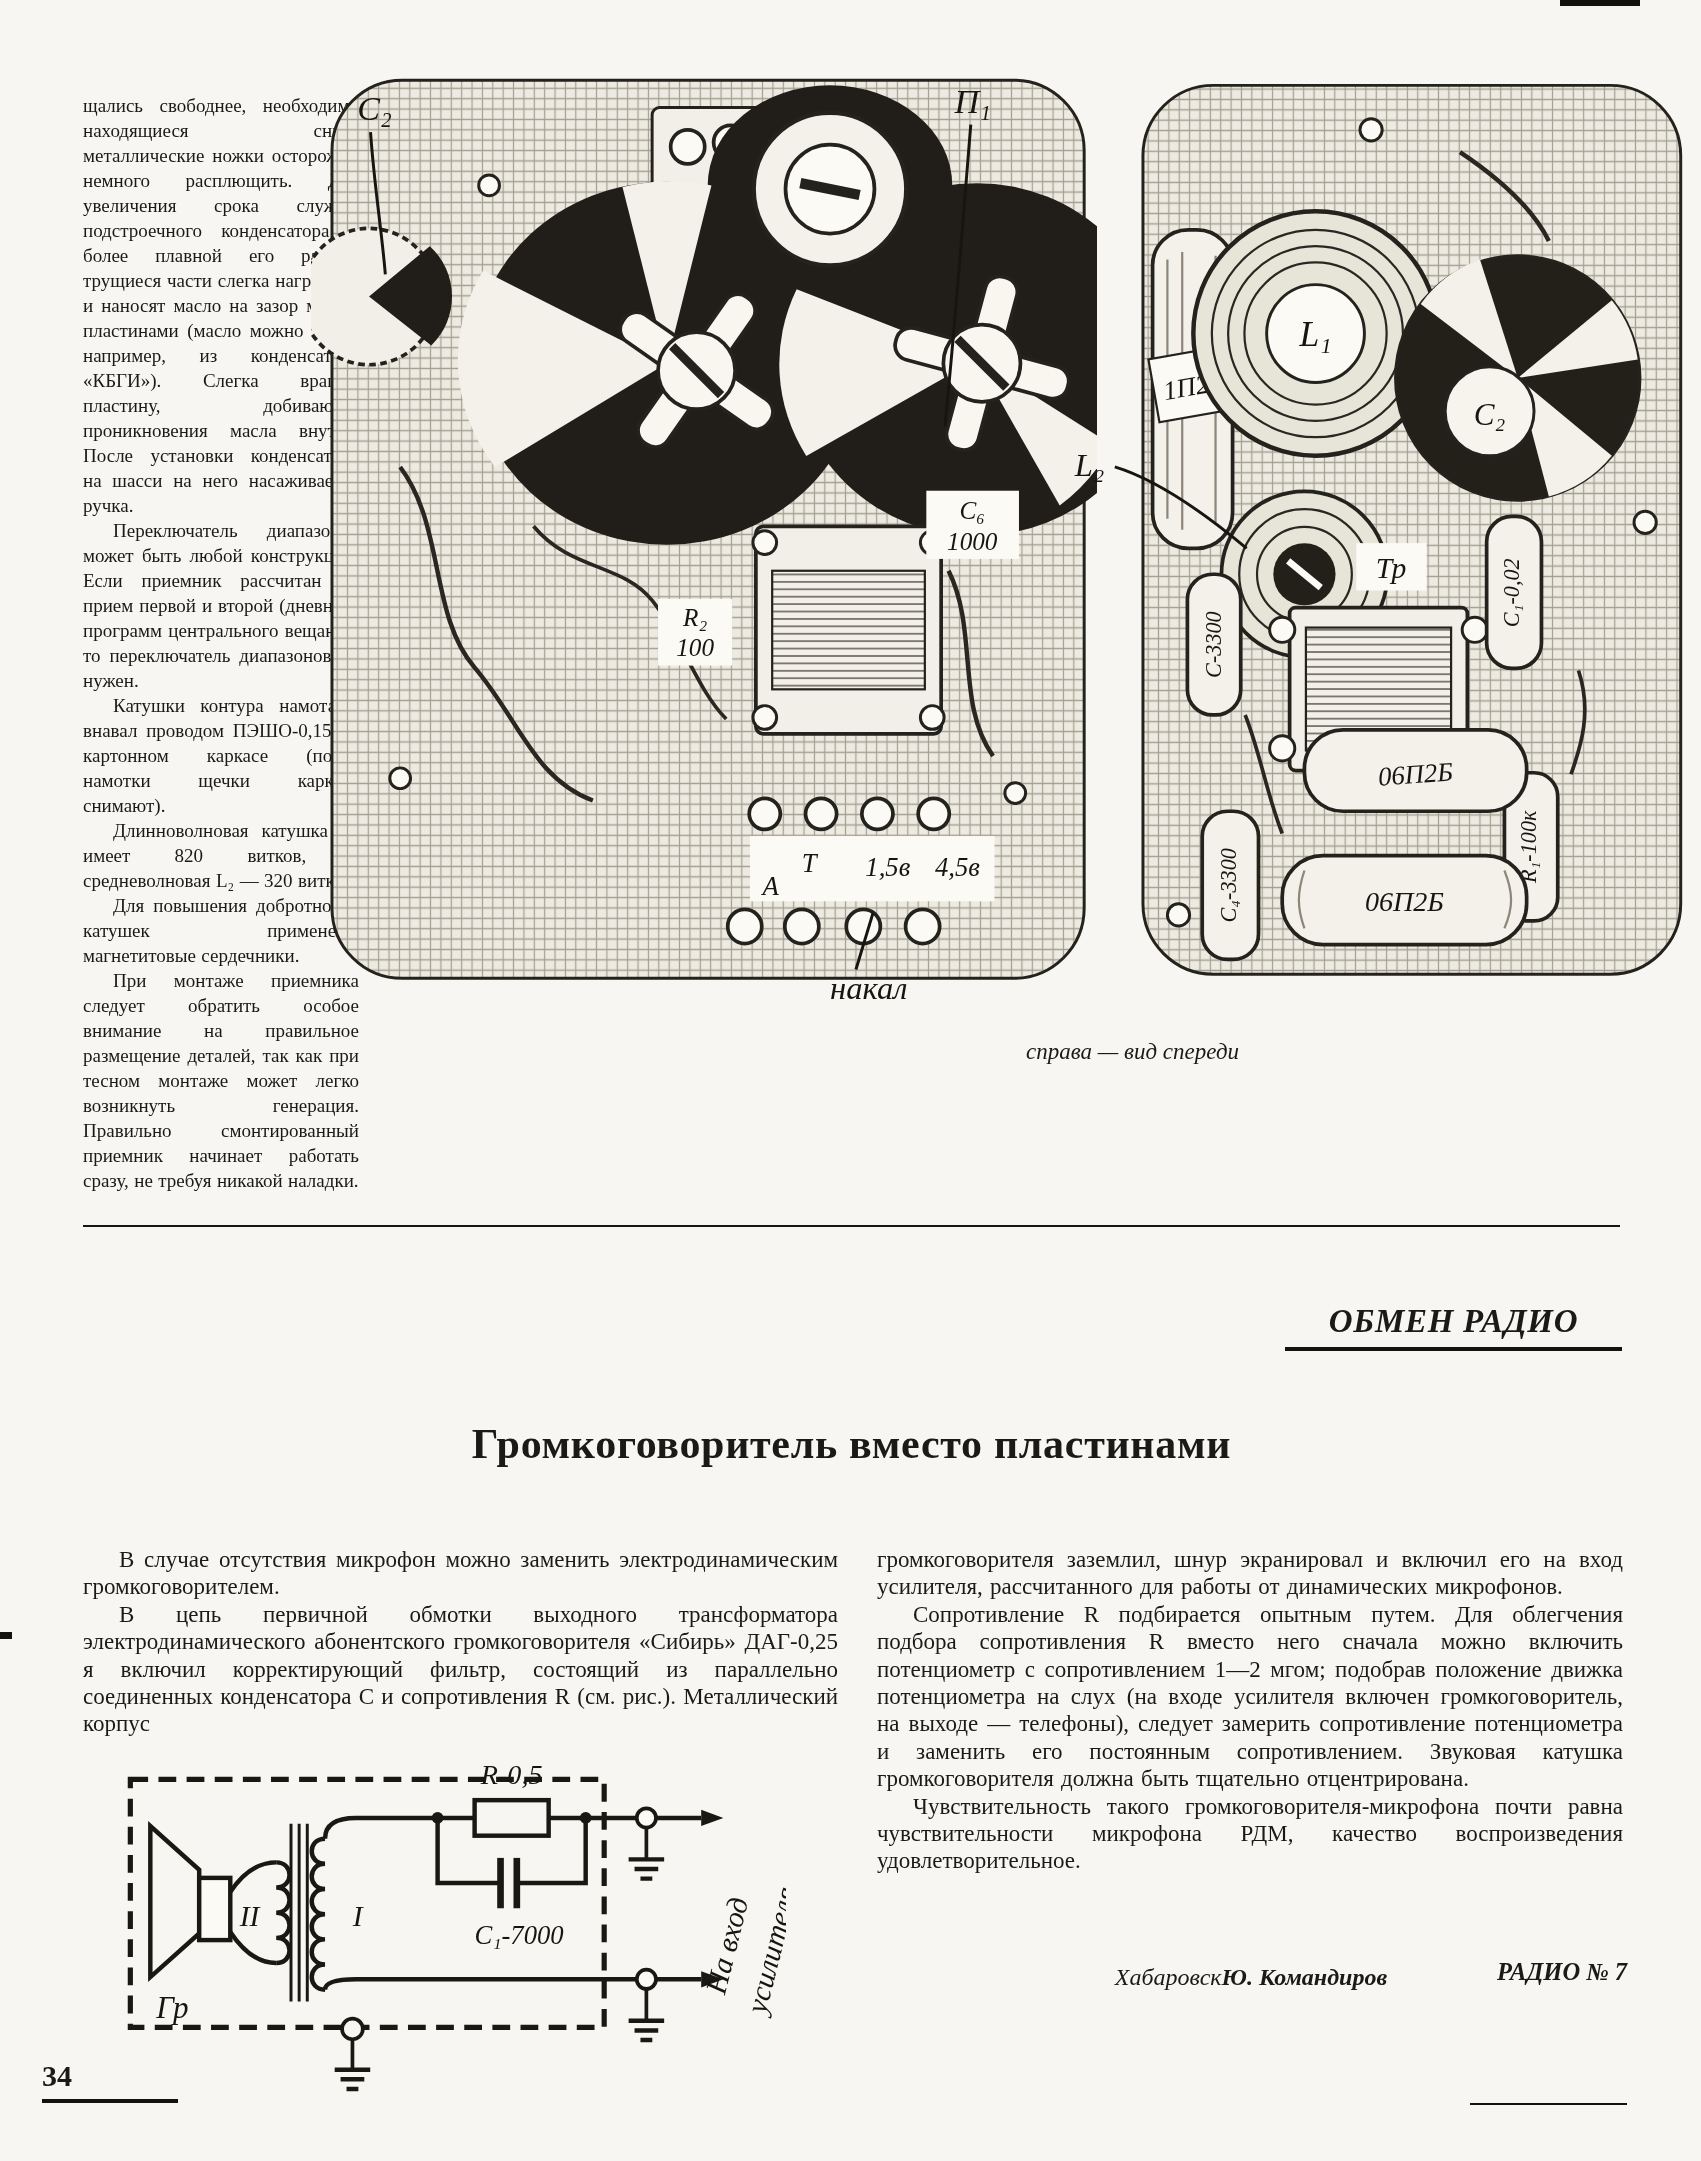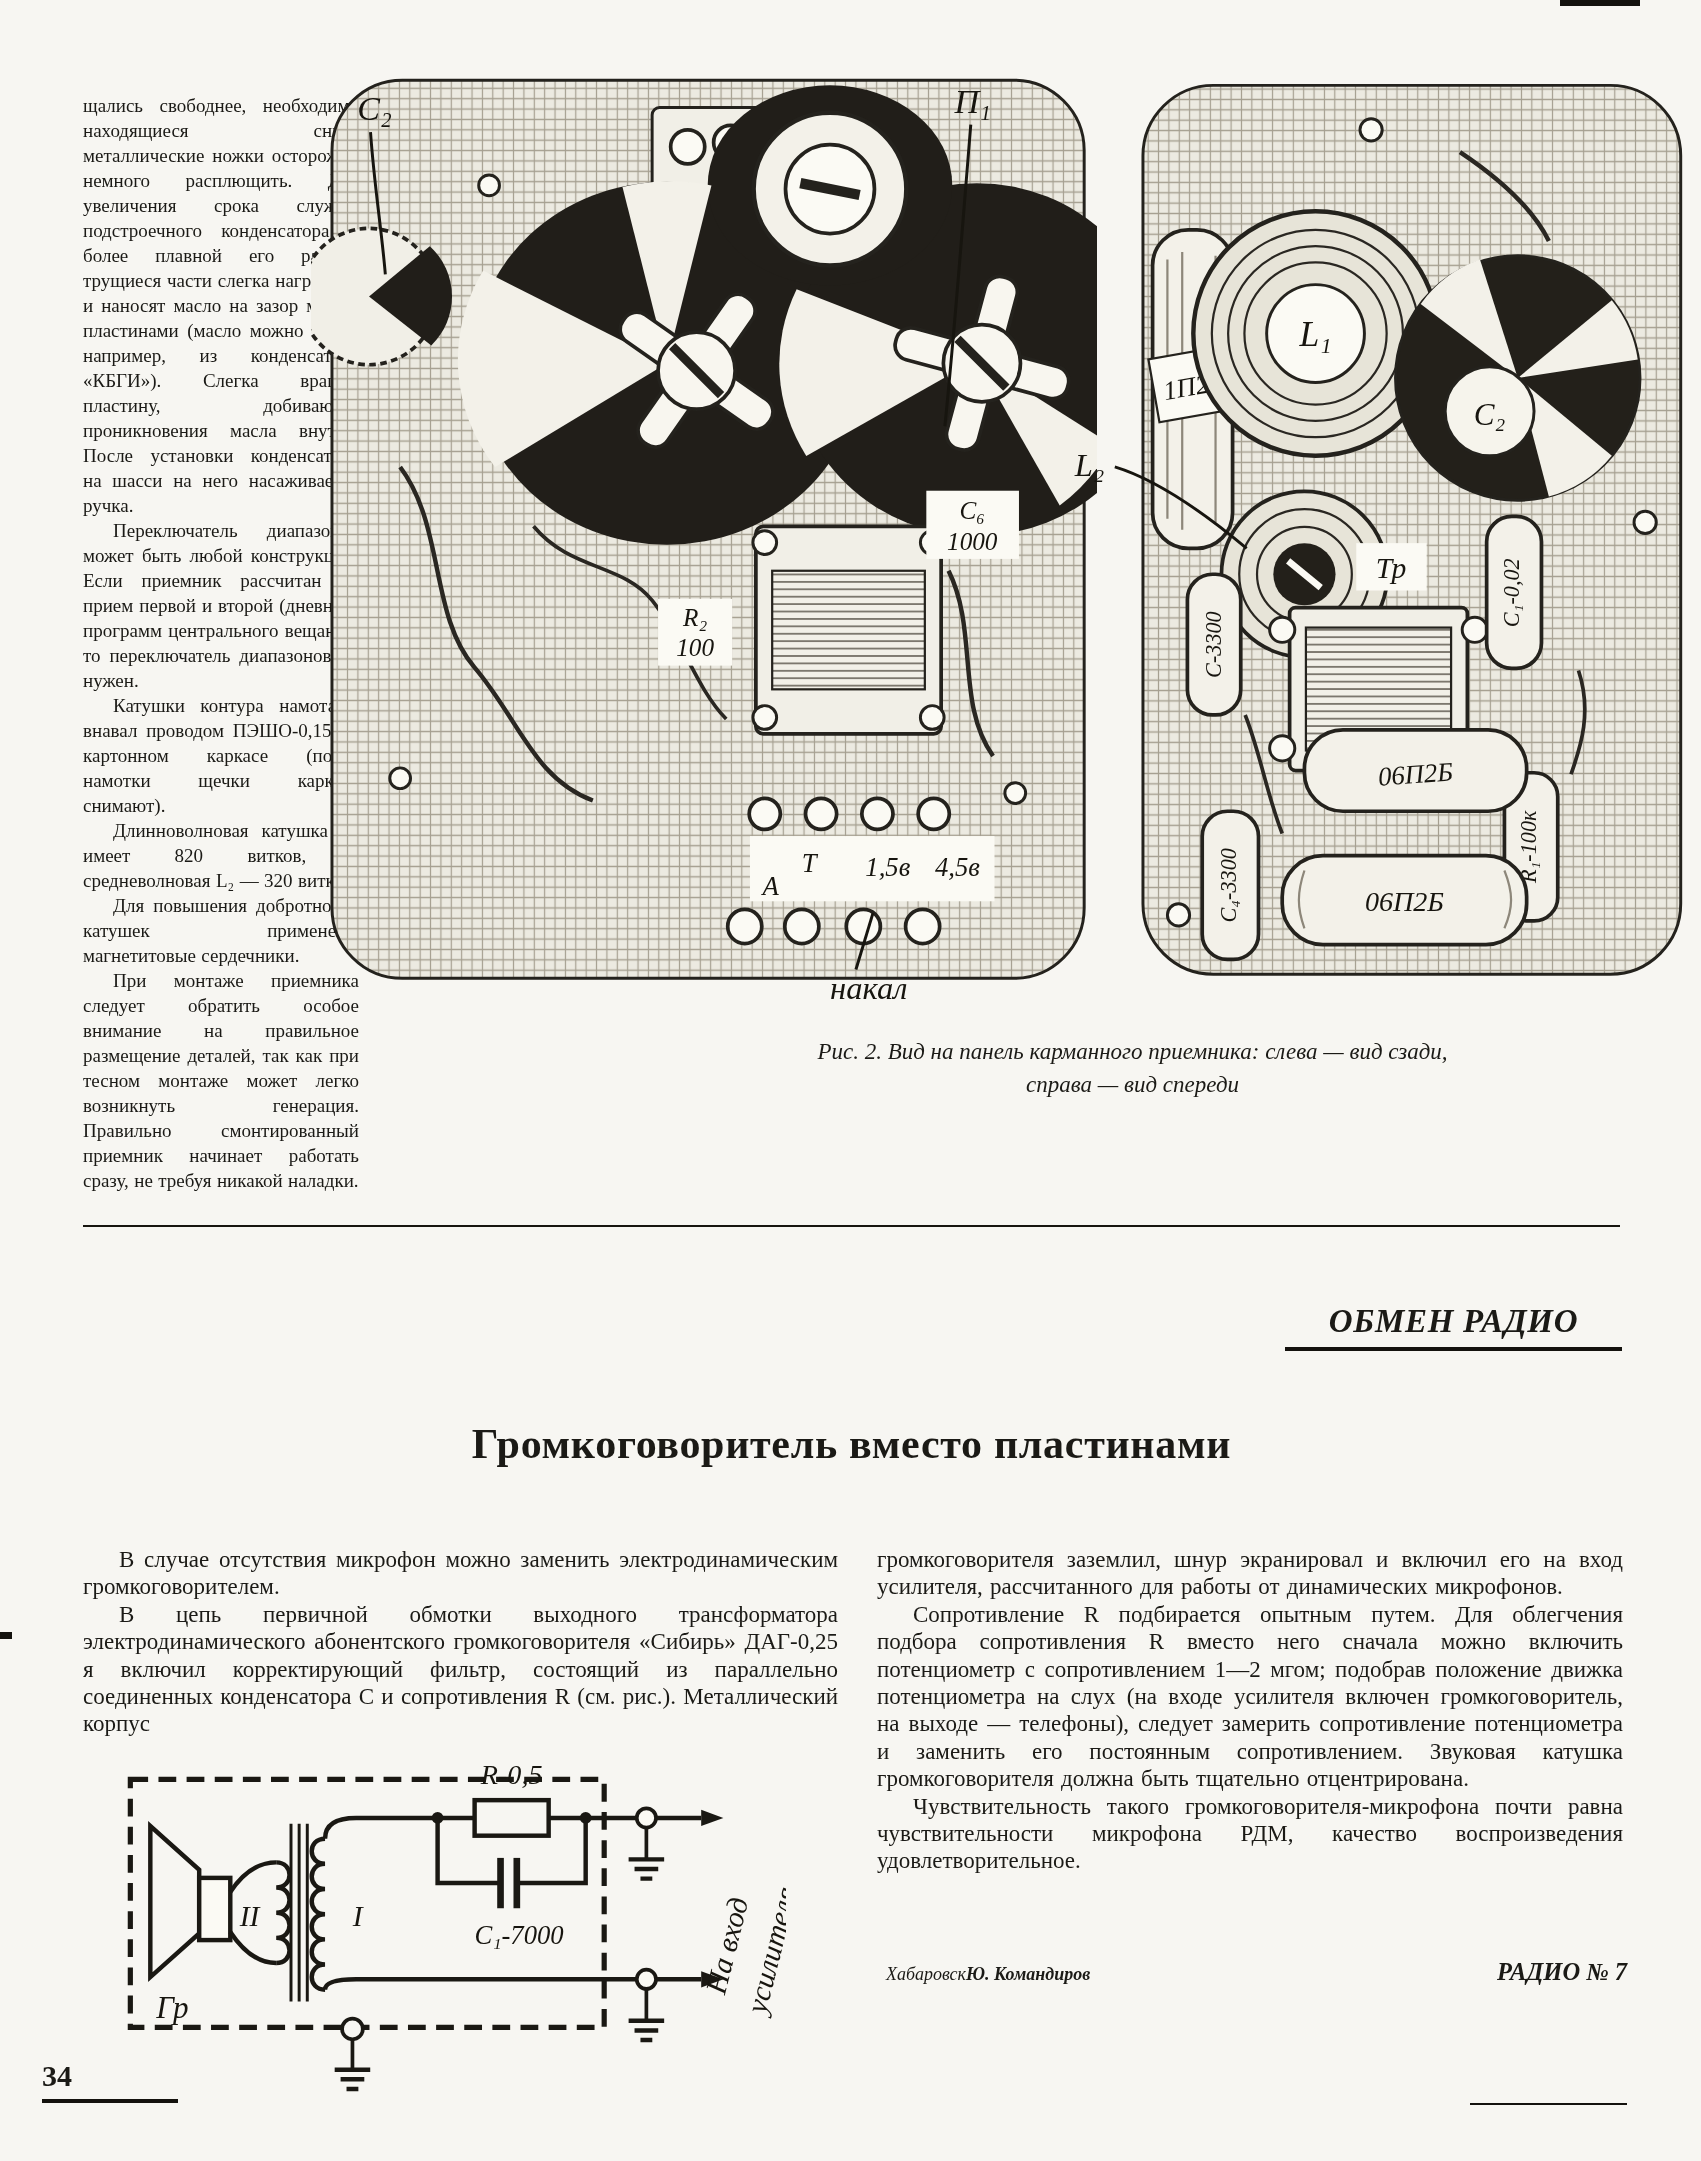--- a/index.html
+++ b/index.html
@@ -21,21 +21,21 @@
   .section-hdr{left:1285px;top:1303px;width:337px;text-align:center;font-size:33px;font-weight:bold;font-style:italic;letter-spacing:0.7px;}
   .section-underline{height:3.7px;background:#14120e;margin-top:7.4px;}
   
   .title{left:83px;top:1420px;width:1537px;text-align:center;font-size:42px;font-weight:bold;letter-spacing:0.7px;}
   
   .art-col{font-size:23px;line-height:27.4px;text-align:justify;word-spacing:1.5px;}
   .art-col p{margin:0;text-indent:36px;}
   .art-col p.cont{text-indent:0;}
   .col1{left:83px;top:1546px;width:755px;}
   .col2{left:877px;top:1546px;width:746px;}
-  .signature{left:886px;top:1964px;width:730px;display:flex;justify-content:flex-start;align-items:baseline;font-size:18px;}
+  .signature{left:886px;top:1964px;width:730px;display:flex;justify-content:center;align-items:baseline;font-size:24px;}
   .city{font-style:italic;}
   .author{font-weight:bold;font-style:italic;}
   
   .footer-page{left:42px;top:2059px;font-size:30px;font-weight:bold;}
   .footer-bar{left:42px;top:2099px;width:136px;height:4.4px;}
   .footer-mag{left:1453px;top:1958px;width:174px;font-size:24.5px;font-weight:bold;font-style:italic;text-align:right;white-space:nowrap;}
   .footer-mag-line{left:1470px;top:2103px;width:157px;height:2.2px;}
   .artifact-top{left:1560px;top:0;width:80px;height:6px;}
   .artifact-dash{left:0;top:1632px;width:12px;height:7.4px;}
   svg text{font-family:"Liberation Serif","DejaVu Serif",serif;fill:#17150f;}
@@ -278,21 +278,20 @@
     <path d="M540,120 C600,160 640,200 660,240" stroke="#2a2722" stroke-width="6" fill="none"></path>
     <path d="M250,880 C270,930 280,990 300,1040" stroke="#2a2722" stroke-width="5" fill="none"></path>
     <path d="M700,820 C720,880 700,930 690,960" stroke="#2a2722" stroke-width="5" fill="none"></path>
     <circle cx="420" cy="90" r="15" fill="#fbfaf4" stroke="#24221d" stroke-width="4"></circle>
     <circle cx="790" cy="620" r="15" fill="#fbfaf4" stroke="#24221d" stroke-width="4"></circle>
     <circle cx="160" cy="1150" r="15" fill="#fbfaf4" stroke="#24221d" stroke-width="4"></circle>
   </g>
 </svg>
 
 <div class="abs caption">
-  <div>Рис. 2. Вид на панель карманного приемника: слева — вид сзади,</div>
   <div>справа — вид спереди</div>
 </div>
 
 <div class="abs rule"></div>
 
 <div class="abs section-hdr">
   <div>ОБМЕН РАДИО</div>
   <div class="section-underline"></div>
 </div>
 

